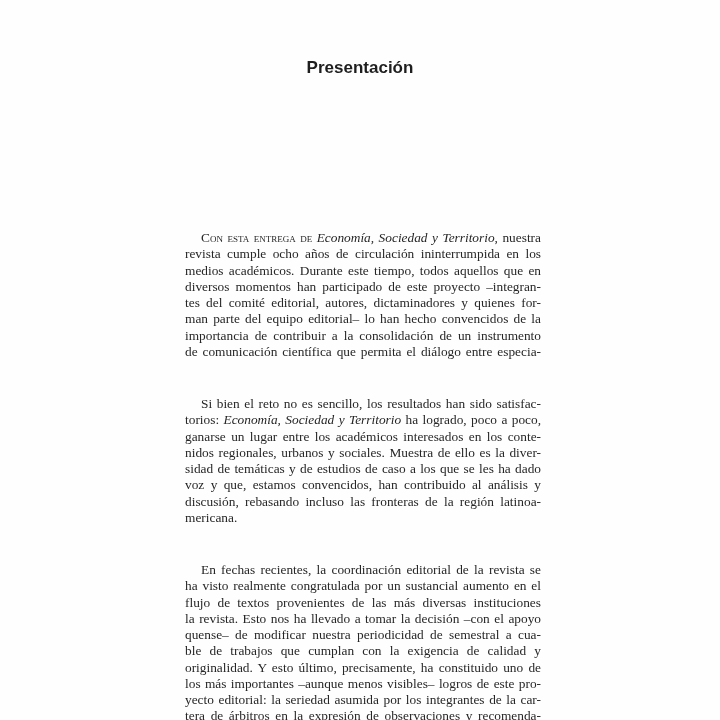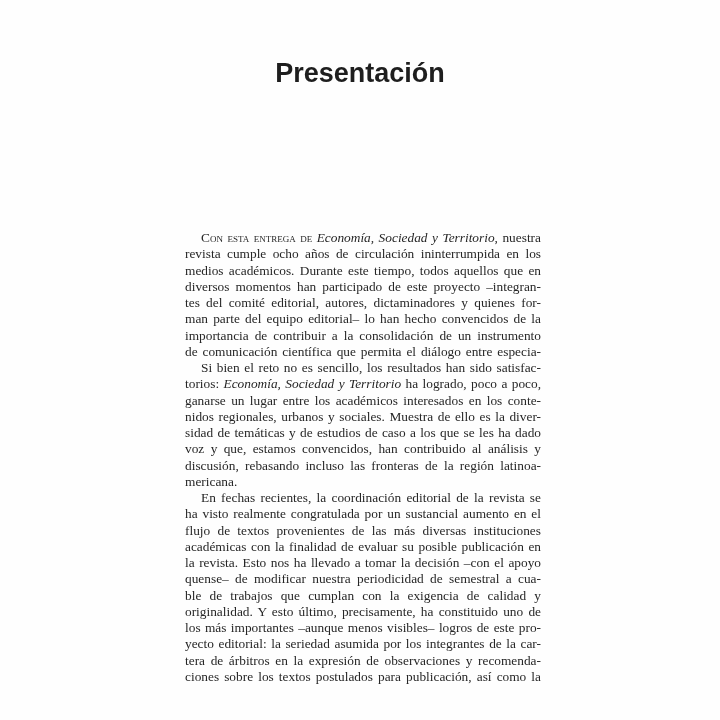--- a/index.html
+++ b/index.html
@@ -20,21 +20,21 @@
       background: #fefefe;
     }
     .title {
       position: absolute;
       left: 0;
       top: 58px;
       width: 720px;
       text-align: center;
       font-family: "Liberation Sans", sans-serif;
       font-weight: bold;
-      font-size: 27px;
+      font-size: 17px;
       color: #1e1e1e;
       letter-spacing: 0px;
       margin: 0;
     }
     .body-text {
       position: absolute;
       left: 185px;
       top: 230px;
       width: 356px;
       font-family: "Liberation Serif", serif;
@@ -48,20 +48,21 @@
       text-align: justify;
       text-align-last: justify;
       white-space: nowrap;
       overflow: visible;
     }
     .line.last {
       text-align-last: left;
     }
     .indent {
       padding-left: 16px;
+      margin-top: 36px;
     }
     .sc {
       font-variant: small-caps;
       margin-left: 16px;
     }
     em {
       font-style: italic;
       margin-top: 43px;
     }
   </style>
@@ -92,21 +93,20 @@
       <span class="line">sidad de temáticas y de estudios de caso a los que se les ha dado</span>
       <span class="line">voz y que, estamos convencidos, han contribuido al análisis y</span>
       <span class="line">discusión, rebasando incluso las fronteras de la región latinoa-</span>
       <span class="line last">mericana.</span>
     </div>
 
     <div>
       <span class="line indent">En fechas recientes, la coordinación editorial de la revista se</span>
       <span class="line">ha visto realmente congratulada por un sustancial aumento en el</span>
       <span class="line">flujo de textos provenientes de las más diversas instituciones</span>
-      <span class="line">académicas con la finalidad de evaluar su posible publicación en</span>
       <span class="line">la revista. Esto nos ha llevado a tomar la decisión –con el apoyo</span>
       <span class="line">quense– de modificar nuestra periodicidad de semestral a cua-</span>
       <span class="line">ble de trabajos que cumplan con la exigencia de calidad y</span>
       <span class="line">originalidad. Y esto último, precisamente, ha constituido uno de</span>
       <span class="line">los más importantes –aunque menos visibles– logros de este pro-</span>
       <span class="line">yecto editorial: la seriedad asumida por los integrantes de la car-</span>
       <span class="line">tera de árbitros en la expresión de observaciones y recomenda-</span>
       <span class="line">ciones sobre los textos postulados para publicación, así como la</span>
     </div>
 

